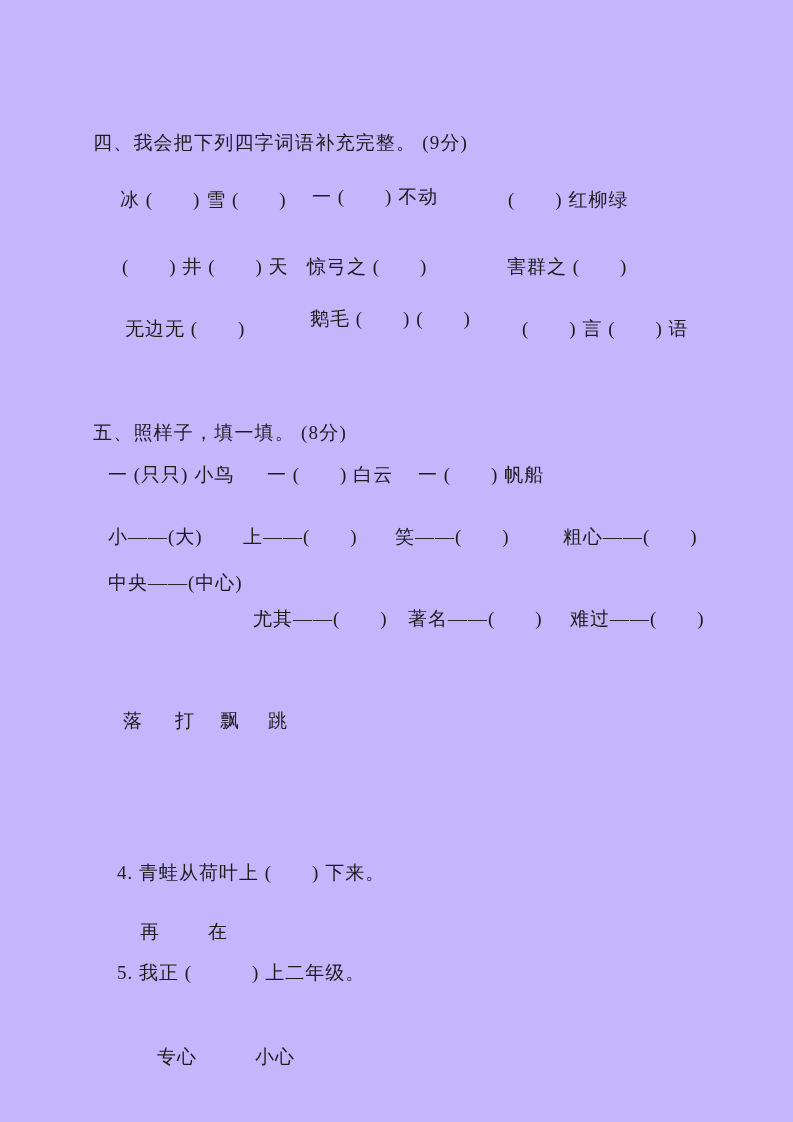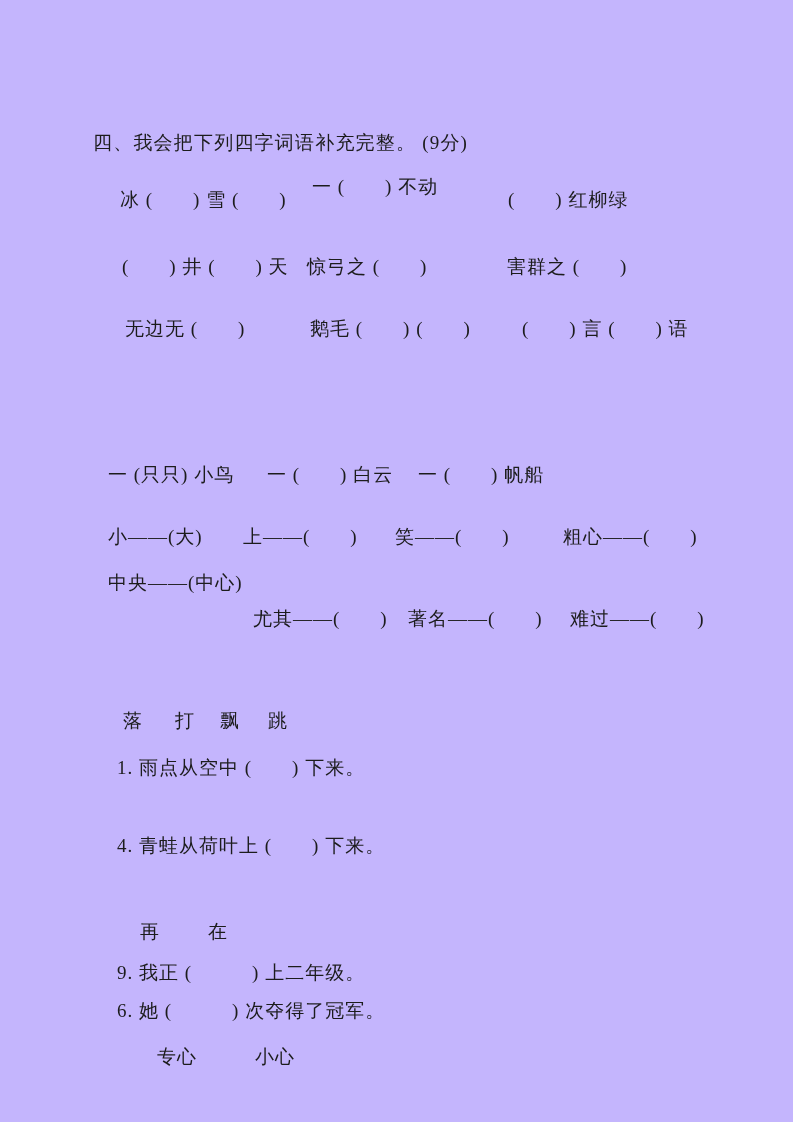--- a/index.html
+++ b/index.html
@@ -27,47 +27,46 @@
     letter-spacing: 1.2px;
   }
 </style>
 </head>
 <body>
 
 <div class="page">
 
   <div class="t title" style="left:93px; top:132px">四、我会把下列四字词语补充完整。 (9分)</div>
   <div class="t" style="left:120px; top:189px">冰 (　　) 雪 (　　)</div>
-  <div class="t" style="left:312px; top:176px">一 (　　) 不动</div>
+  <div class="t" style="left:312px; top:186px">一 (　　) 不动</div>
   <div class="t" style="left:508px; top:189px">(　　) 红柳绿</div>
   <div class="t" style="left:122px; top:256px">(　　) 井 (　　) 天</div>
   <div class="t" style="left:307px; top:256px">惊弓之 (　　)</div>
   <div class="t" style="left:507px; top:256px">害群之 (　　)</div>
   <div class="t" style="left:125px; top:318px">无边无 (　　)</div>
-  <div class="t" style="left:310px; top:318px">鹅毛 (　　) (　　)</div>
+  <div class="t" style="left:310px; top:308px">鹅毛 (　　) (　　)</div>
   <div class="t" style="left:522px; top:318px">(　　) 言 (　　) 语</div>
 
+  <div class="t title" style="left:93px; top:422px">五、照样子，填一填。 (8分)</div>
   <div class="t" style="left:108px; top:464px">一 (只只) 小鸟</div>
   <div class="t" style="left:267px; top:464px">一 (　　) 白云</div>
   <div class="t" style="left:418px; top:464px">一 (　　) 帆船</div>
   <div class="t" style="left:108px; top:526px">小——(大)</div>
   <div class="t" style="left:243px; top:526px">上——(　　)</div>
   <div class="t" style="left:395px; top:526px">笑——(　　)</div>
   <div class="t" style="left:563px; top:526px">粗心——(　　)</div>
   <div class="t" style="left:108px; top:572px">中央——(中心)</div>
   <div class="t" style="left:253px; top:608px">尤其——(　　)</div>
   <div class="t" style="left:408px; top:608px">著名——(　　)</div>
   <div class="t" style="left:570px; top:608px">难过——(　　)</div>
 
   <div class="t" style="left:123px; top:710px">落</div>
   <div class="t" style="left:175px; top:710px">打</div>
   <div class="t" style="left:220px; top:710px">飘</div>
   <div class="t" style="left:268px; top:710px">跳</div>
-  <div class="t" style="left:117px; top:757px">1. 雨点从空中 (　　) 下来。</div>
-  <div class="t" style="left:117px; top:835px">4. 青蛙从荷叶上 (　　) 下来。</div>
+  <div class="t" style="left:117px; top:862px">4. 青蛙从荷叶上 (　　) 下来。</div>
   <div class="t" style="left:140px; top:921px">再</div>
   <div class="t" style="left:208px; top:921px">在</div>
-  <div class="t" style="left:117px; top:962px">9. 我正 (　　　) 上二年级。</div>
-  <div class="t" style="left:117px; top:1000px">6. 她 (　　　) 次夺得了冠军。</div>
+  <div class="t" style="left:117px; top:962px">5. 我正 (　　　) 上二年级。</div>
   <div class="t" style="left:157px; top:1046px">专心</div>
   <div class="t" style="left:255px; top:1046px">小心</div>
 
 </div>
 
 </body></html>

